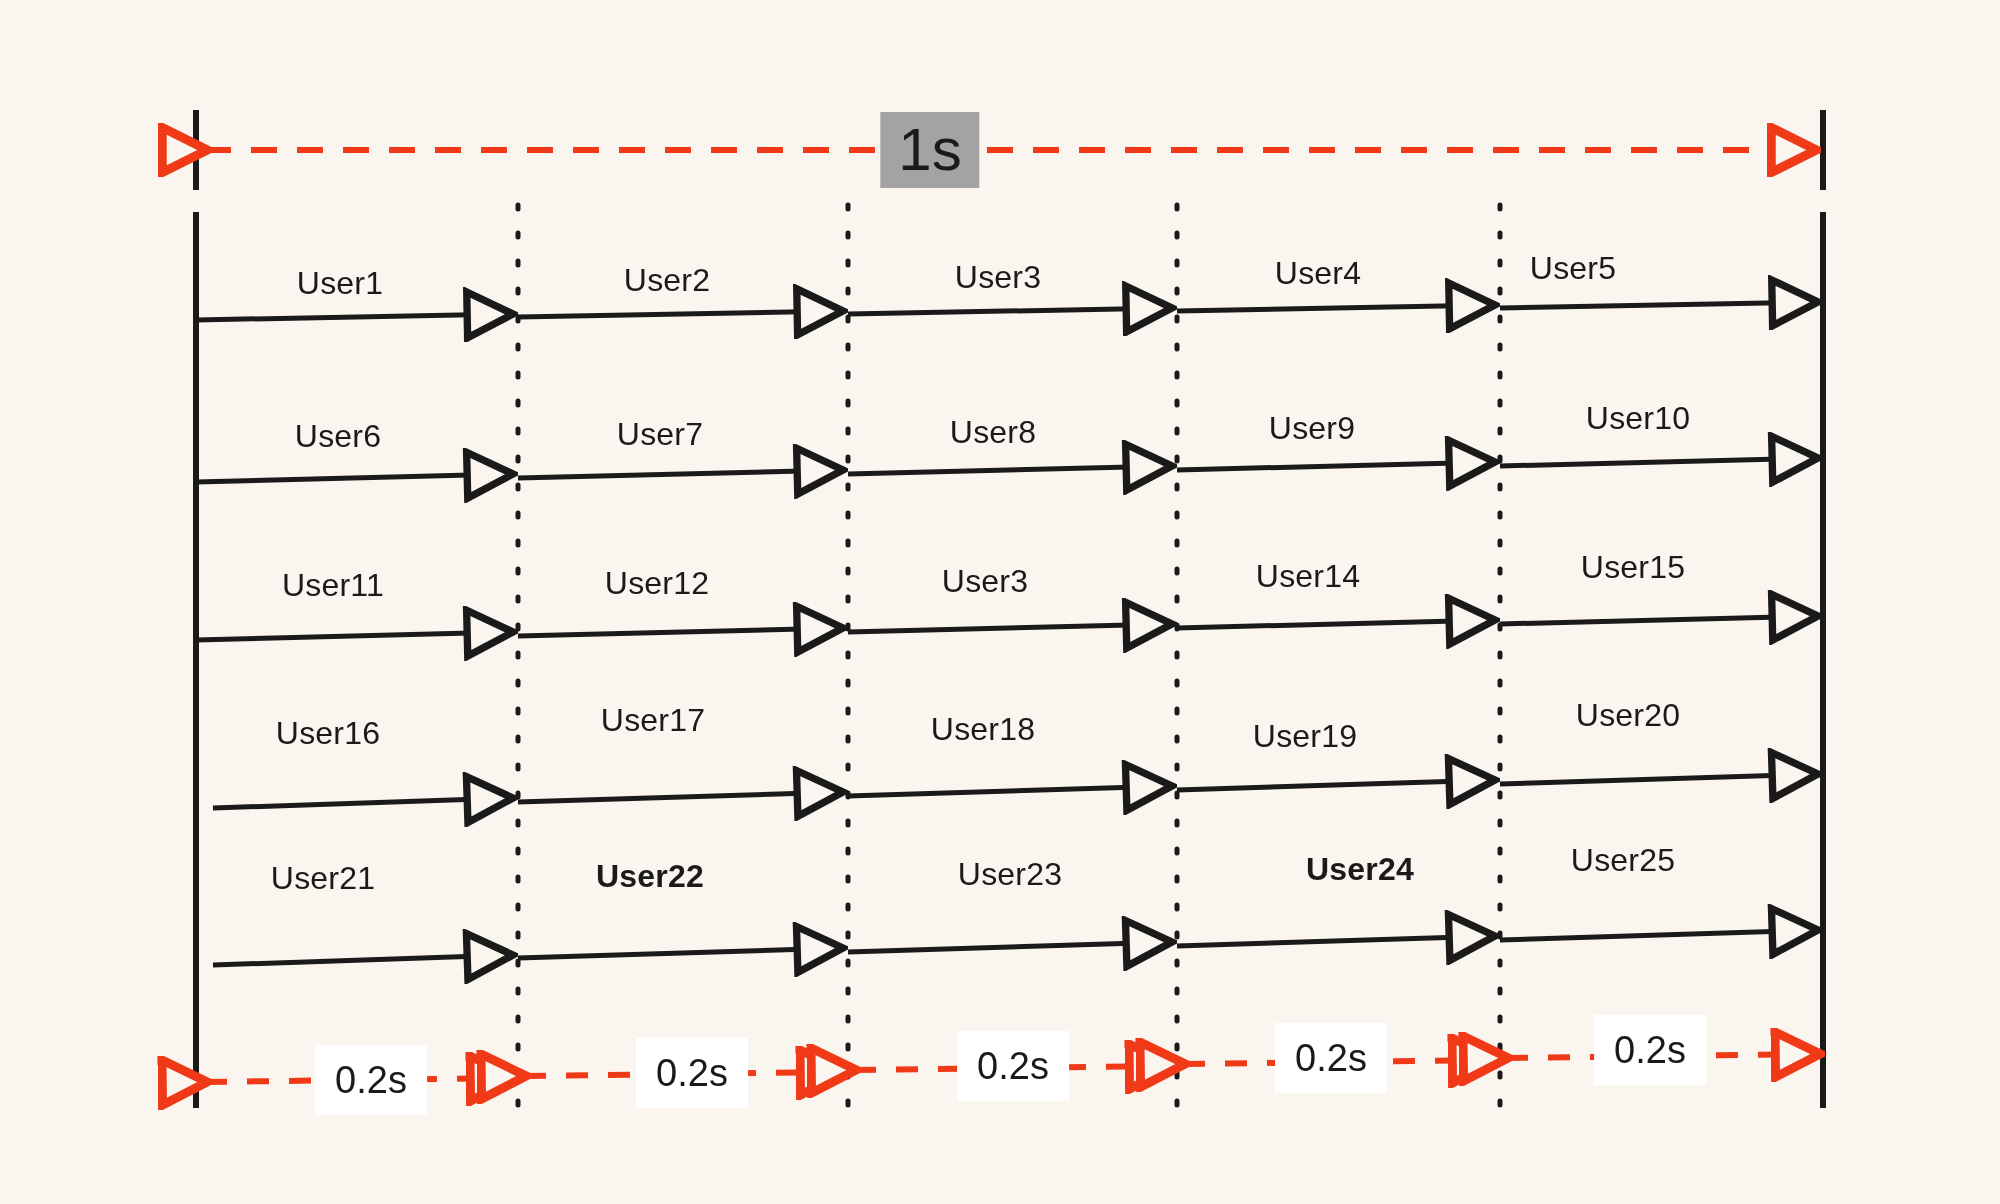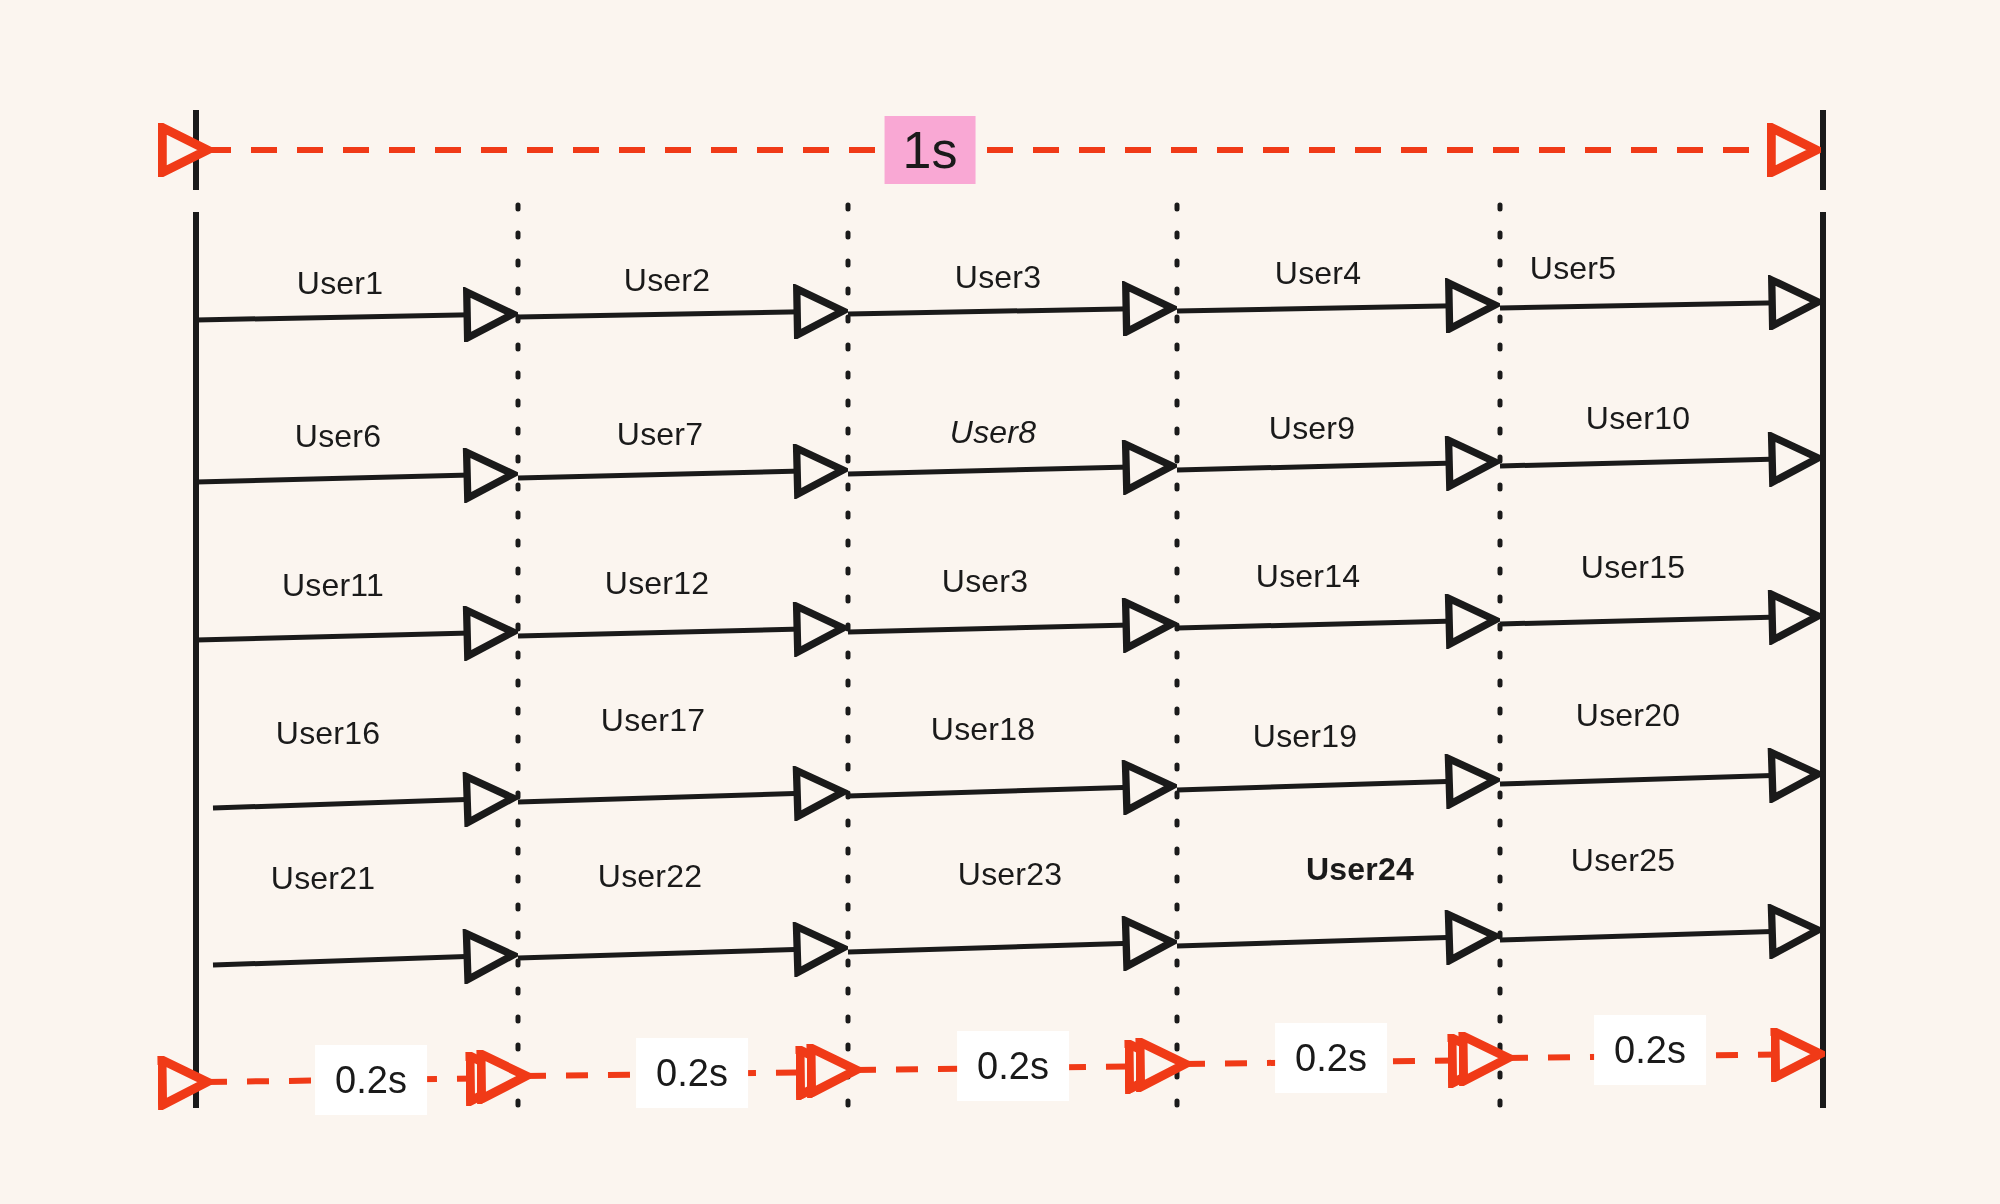--- a/index.html
+++ b/index.html
@@ -31,23 +31,23 @@
     color: #1A1A1A;
     white-space: nowrap;
     transform: translate(-50%, -50%);
     pointer-events: none;
   }
   .user-label {
     font-size: 32px;
     letter-spacing: 0.2px;
   }
   .time-label {
-    font-size: 52px;
+    font-size: 60px;
     font-weight: 400;
-    background: #f9a8d4;
+    background: #a3a3a3;
     padding: 8px 18px;
     line-height: 1;
   }
   .seg-label {
     font-size: 38px;
     font-weight: 400;
     background: #FFFFFF;
     padding: 16px 20px;
     line-height: 1;
   }
@@ -140,38 +140,38 @@
   <div class="lbl time-label" style="left:930px; top:150px;">1s</div>
 
   <div class="lbl user-label" style="left:340px; top:283px;">User1</div>
   <div class="lbl user-label" style="left:667px; top:280px;">User2</div>
   <div class="lbl user-label" style="left:998px; top:277px;">User3</div>
   <div class="lbl user-label" style="left:1318px; top:273px;">User4</div>
   <div class="lbl user-label" style="left:1573px; top:268px;">User5</div>
 
   <div class="lbl user-label" style="left:338px; top:436px;">User6</div>
   <div class="lbl user-label" style="left:660px; top:434px;">User7</div>
-  <div class="lbl user-label" style="left:993px; top:432px;font-style:italic;">User8</div>
+  <div class="lbl user-label" style="left:993px; top:432px;">User8</div>
   <div class="lbl user-label" style="left:1312px; top:428px;">User9</div>
   <div class="lbl user-label" style="left:1638px; top:418px;">User10</div>
 
   <div class="lbl user-label" style="left:333px; top:585px;">User11</div>
   <div class="lbl user-label" style="left:657px; top:583px;">User12</div>
   <div class="lbl user-label" style="left:985px; top:581px;">User3</div>
   <div class="lbl user-label" style="left:1308px; top:576px;">User14</div>
   <div class="lbl user-label" style="left:1633px; top:567px;">User15</div>
 
   <div class="lbl user-label" style="left:328px; top:733px;">User16</div>
   <div class="lbl user-label" style="left:653px; top:720px;">User17</div>
   <div class="lbl user-label" style="left:983px; top:729px;">User18</div>
   <div class="lbl user-label" style="left:1305px; top:724px;margin-top:12px;">User19</div>
   <div class="lbl user-label" style="left:1628px; top:715px;">User20</div>
 
   <div class="lbl user-label" style="left:323px; top:878px;">User21</div>
-  <div class="lbl user-label" style="left:650px; top:876px;">User22</div>
+  <div class="lbl user-label" style="left:650px; top:876px;font-weight:bold;">User22</div>
   <div class="lbl user-label" style="left:978px; top:874px;margin-left:32px;">User23</div>
   <div class="lbl user-label" style="left:1360px; top:869px;font-weight:bold;">User24</div>
   <div class="lbl user-label" style="left:1623px; top:860px;">User25</div>
 
   <div class="lbl seg-label" style="left:371px; top:1080px;">0.2s</div>
   <div class="lbl seg-label" style="left:692px; top:1073px;">0.2s</div>
   <div class="lbl seg-label" style="left:1013px; top:1066px;">0.2s</div>
   <div class="lbl seg-label" style="left:1331px; top:1058px;">0.2s</div>
   <div class="lbl seg-label" style="left:1650px; top:1050px;">0.2s</div>
 

